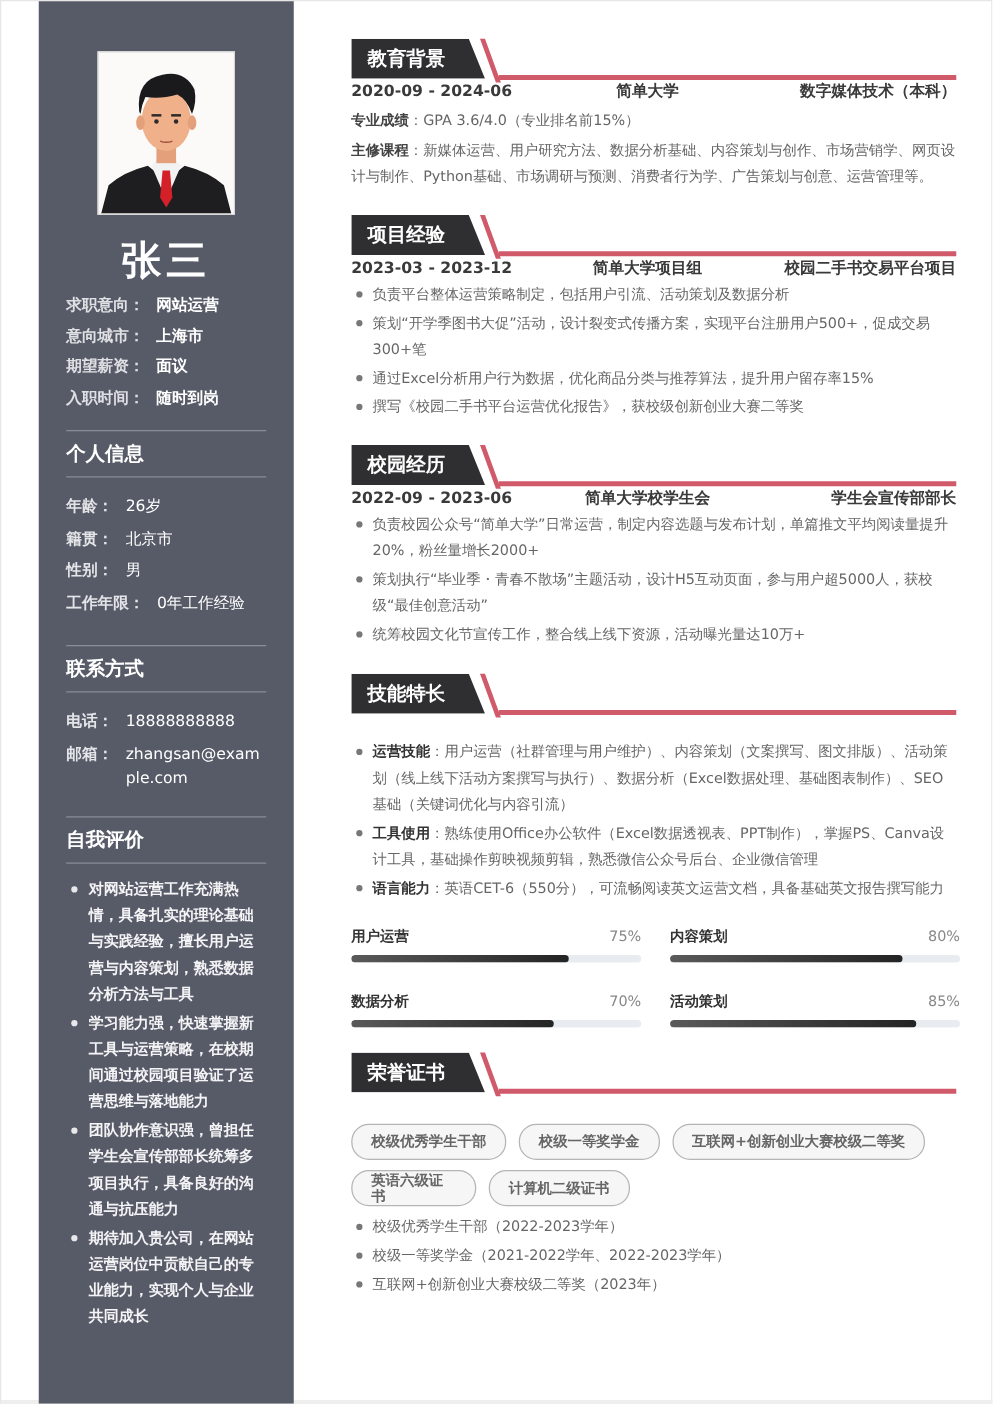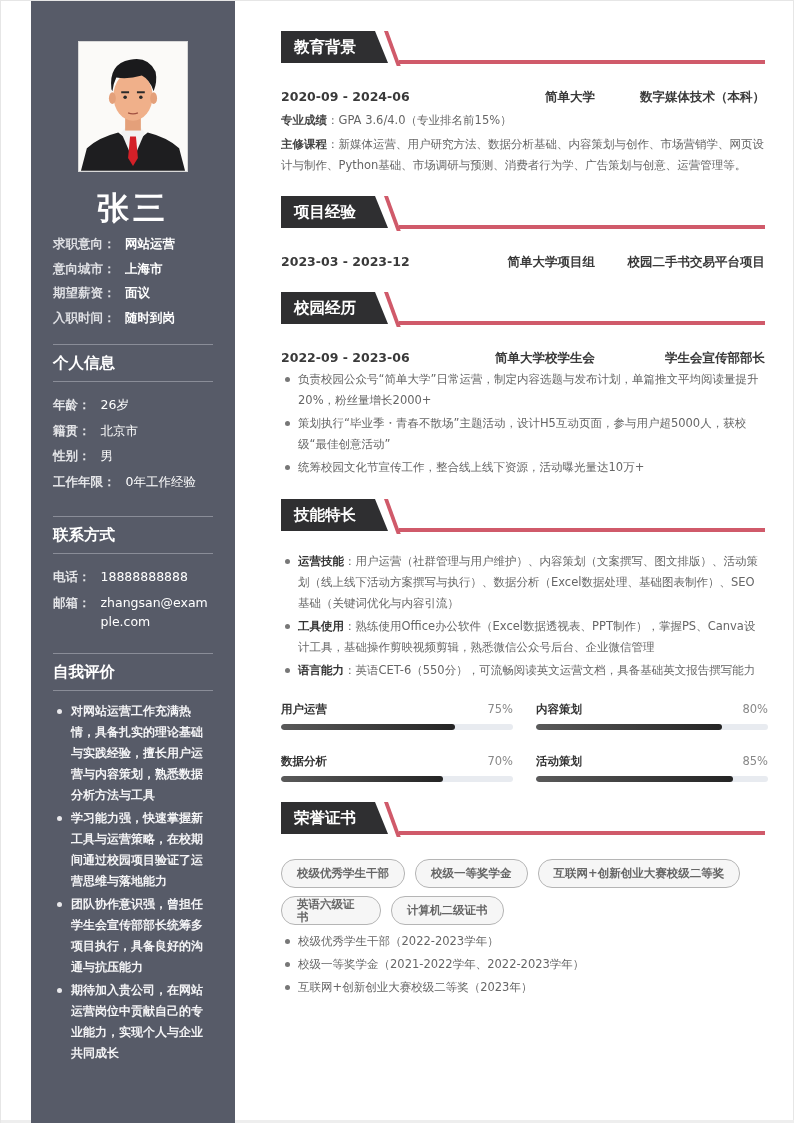--- a/index.html
+++ b/index.html
@@ -28,23 +28,23 @@
   .eval-list li { position: relative; padding-left: 18px; font-size: 12px; font-weight: bold; line-height: 21px; color: #f4f4f6; margin-bottom: 2px; }
   .eval-list li::before { content: ""; position: absolute; left: 4px; top: 8px; width: 5px; height: 5px; border-radius: 50%; background: #e9e9ec; }
 
   
   .main { position: absolute; left: 281px; top: 0; width: 484px; }
   .sec-head { position: relative; height: 32px; margin-top: 31px; }
   .sec-head .tag { position: absolute; left: 0; top: 0; height: 32px; width: 107px; background: #2f2f31; color: #fff; font-size: 15.5px; font-weight: bold; line-height: 32px; padding-left: 13px; clip-path: polygon(0 0, 94px 0, 107px 32px, 0 32px); }
   .sec-head .slash { position: absolute; left: 103px; top: 0; width: 4px; height: 35px; background: #d05a6a; transform: skewX(20deg); transform-origin: top left; }
   .sec-head .line { position: absolute; left: 118px; right: 0; top: 29px; height: 4px; background: #d05a6a; }
   .sec-head.first { margin-top: 31px; }
-  .row3 { display: flex; justify-content: space-between; font-size: 12.5px; font-weight: bold; color: #3a3a3a; margin-top: 24px; line-height: 20px; }
+  .row3 { display: flex; justify-content: space-between; font-size: 12.5px; font-weight: bold; color: #3a3a3a; margin-top: 0; line-height: 20px; }
   .row3 span:nth-child(1) { width: 160px; }
-  .row3 span:nth-child(2) { flex: 1; text-align: right; }
+  .row3 span:nth-child(2) { flex: 1; text-align: center; }
   .row3 span:nth-child(3) { width: 170px; text-align: right; }
   .para { font-size: 11.5px; line-height: 21px; color: #666; margin-top: 3px; }
   .para b { color: #444; font-weight: bold; }
   .bullets { list-style: none; margin-top: 1px; }
   .bullets li { position: relative; padding-left: 17px; font-size: 11.5px; line-height: 21px; color: #666; margin-bottom: 2px; }
   .bullets li::before { content: ""; position: absolute; left: 4px; top: 8px; width: 5px; height: 5px; border-radius: 50%; background: #777; }
   .bullets li b { color: #333; font-weight: bold; }
   .skills-list { margin-top: 20px; }
 
   .bars { display: grid; grid-template-columns: 232px 232px; column-gap: 18px; row-gap: 6px; margin-top: 20px; gap: 23px; }
@@ -177,20 +177,26 @@
     <div class="sec-head" style="margin-top:20px">
       <div class="tag">项目经验</div>
       <div class="slash"></div>
       <div class="line"></div>
     </div>
     <div class="row3">
       <span>2023-03 - 2023-12</span>
       <span>简单大学项目组</span>
       <span>校园二手书交易平台项目</span>
     </div>
+    <ul class="bullets">
+      <li>负责平台整体运营策略制定，包括用户引流、活动策划及数据分析</li>
+      <li>策划“开学季图书大促”活动，设计裂变式传播方案，实现平台注册用户500+，促成交易300+笔</li>
+      <li>通过Excel分析用户行为数据，优化商品分类与推荐算法，提升用户留存率15%</li>
+      <li>撰写《校园二手书平台运营优化报告》，获校级创新创业大赛二等奖</li>
+    </ul>
   </section>
 
   <section>
     <div class="sec-head" style="margin-top:20px">
       <div class="tag">校园经历</div>
       <div class="slash"></div>
       <div class="line"></div>
     </div>
     <div class="row3">
       <span>2022-09 - 2023-06</span>

